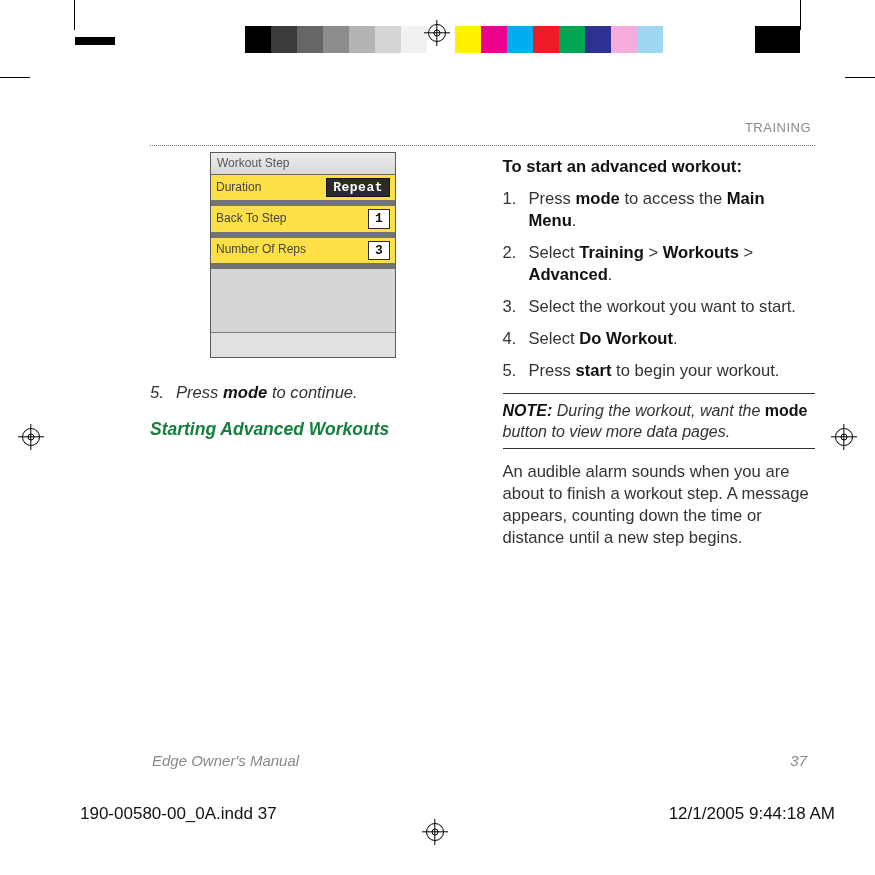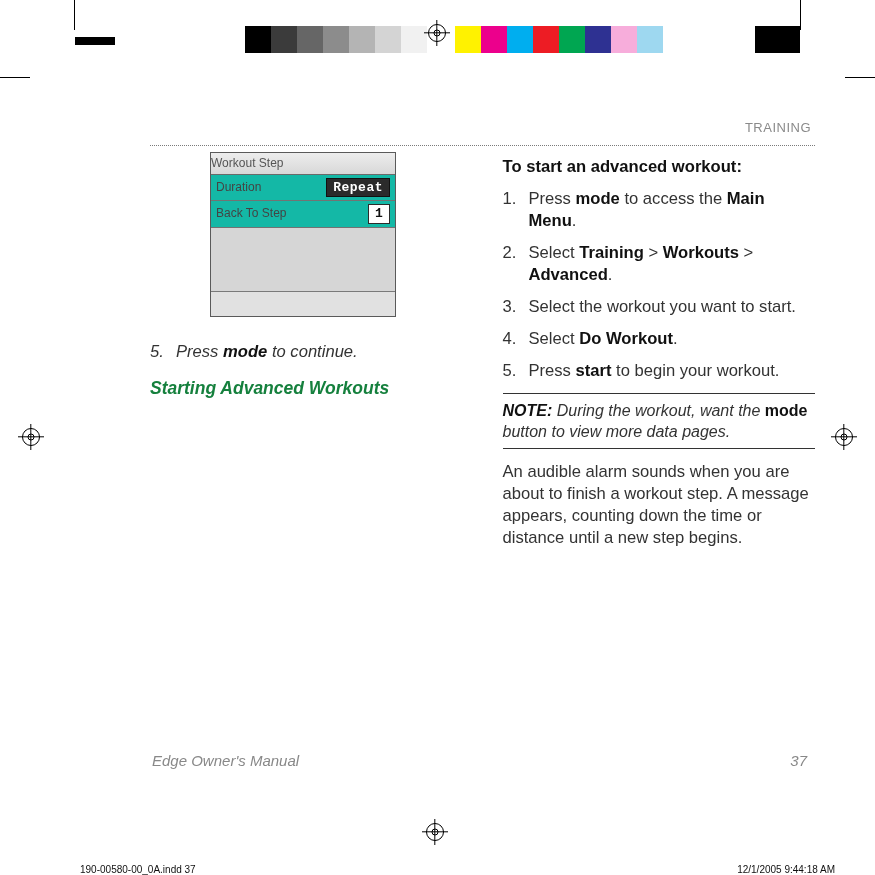--- a/index.html
+++ b/index.html
@@ -45,42 +45,42 @@
   .device {
     width:186px; margin-left:60px; margin-bottom:24px;
     border:1px solid #5a5a5a; background:#d7d7d7;
     font-family: "Verdana", "Tahoma", sans-serif;
     font-size:12px; color:#444;
     user-select:none;
   }
   .device .titlebar {
     background:linear-gradient(#ededed,#d8d8d8);
     border-bottom:1px solid #6a6a6a;
-    padding:3px 0 2px; font-size:12px; color:#555;
+    padding:3px 6px 2px; font-size:12px; color:#555;
   }
-  .device .row { border-bottom:1px solid #737373; background:#14b8a6; padding:3px 5px; display:flex; justify-content:space-between; align-items:center;gap:40px; }
+  .device .row { border-bottom:6px solid #737373; background:#fde047; padding:3px 5px; display:flex; justify-content:space-between; align-items:center;gap:40px; }
   .device .row .val { background:#fff; border:1px solid #2b2b2b; font-family:"Courier New",monospace; font-weight:bold; font-size:13px; padding:0 5px; min-width:22px; text-align:center; color:#111;}
   .device .row .sel { background:#2b2b2b; color:#fff; border:1px solid #111; font-family:"Courier New",monospace; font-weight:bold; font-size:13px; padding:0 6px; letter-spacing:0.5px;}
   .device .body { height:64px; background:#d6d6d6; border-bottom:1px solid #7a7a7a;}
   .device .footer { height:24px; background:#e1e1e1;}
 
   .col h4 { font-size:17.5px; font-style:italic; font-weight:bold; margin:10px 0 2px; color:#15803d;}
   .col p  { margin:4px 0 10px; }
   .col strong { font-weight:bold; color:#111;}
   .col ol { list-style:none; counter-reset:step; margin:6px 0 10px; }
   .col ol li { counter-increment:step; position:relative; padding-left:26px; margin-bottom:10px; }
   .col ol li::before { content:counter(step) "."; position:absolute; left:0; top:0; width:22px; }
   .single-li { list-style:none; position:relative; padding-left:26px; margin-bottom:14px;font-style:italic; }
   .single-li::before { content:"5."; position:absolute; left:0; }
   .notebox { border-top:1px solid #333; border-bottom:1px solid #333; padding:6px 0; margin:8px 0 12px; font-size:16px; }
   .notebox em { font-style:italic; }
 
   .footerline { position:absolute; left:152px; top:752px; width:655px; display:flex; justify-content:space-between; font-size:15px; font-style:italic; color:#888; }
 
-  .slug { position:absolute; left:80px; top:864px; width:755px; display:flex; justify-content:space-between; font-size:10px; color:#111; align-items:center;}
+  .slug { position:absolute; left:80px; top:804px; width:755px; display:flex; justify-content:space-between; font-size:17px; color:#111; align-items:center;}
 </style>
 </head>
 <body>
 
 <div class="crop v" style="left:74px; top:0;"></div>
 <div class="crop v" style="left:800px; top:0;"></div>
 <div class="crop h" style="left:0; top:77px;"></div>
 <div class="crop h" style="left:845px; top:77px;"></div>
 
 <div class="regbar">
@@ -129,20 +129,24 @@
       <div class="device">
         <div class="titlebar">Workout Step</div>
         <div class="row">
           <span>Duration</span>
           <span class="sel">Repeat</span>
         </div>
         <div class="row">
           <span>Back To Step</span>
           <span class="val">1</span>
         </div>
+        <div class="row">
+          <span>Number Of Reps</span>
+          <span class="val">3</span>
+        </div>
         <div class="body"></div>
         <div class="footer"></div>
       </div>
 
       <div class="single-li">
         Press <strong>mode</strong> to continue.
       </div>
 
       <h4>Starting Advanced Workouts</h4>
     </div>

